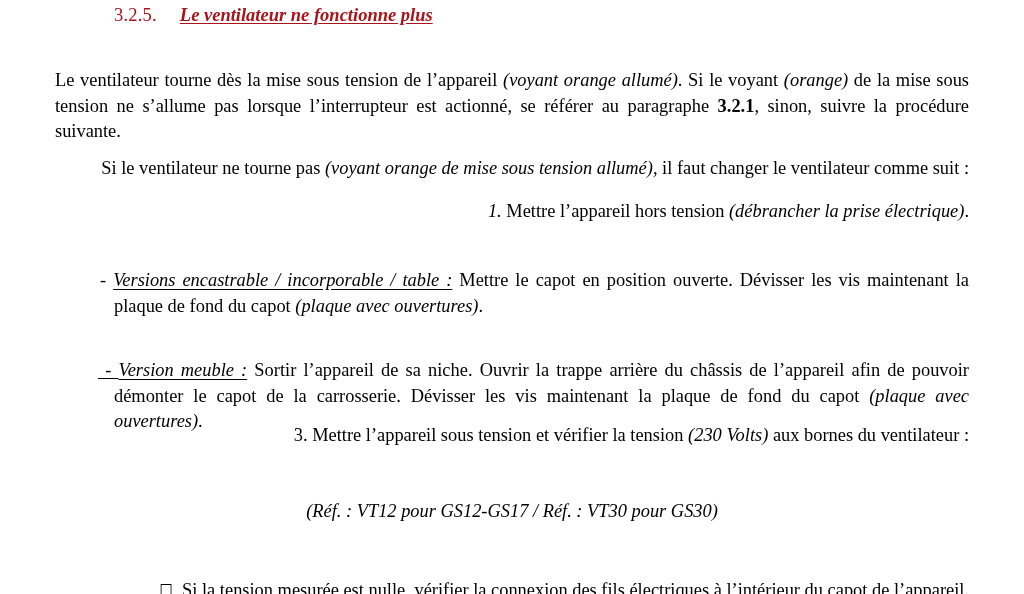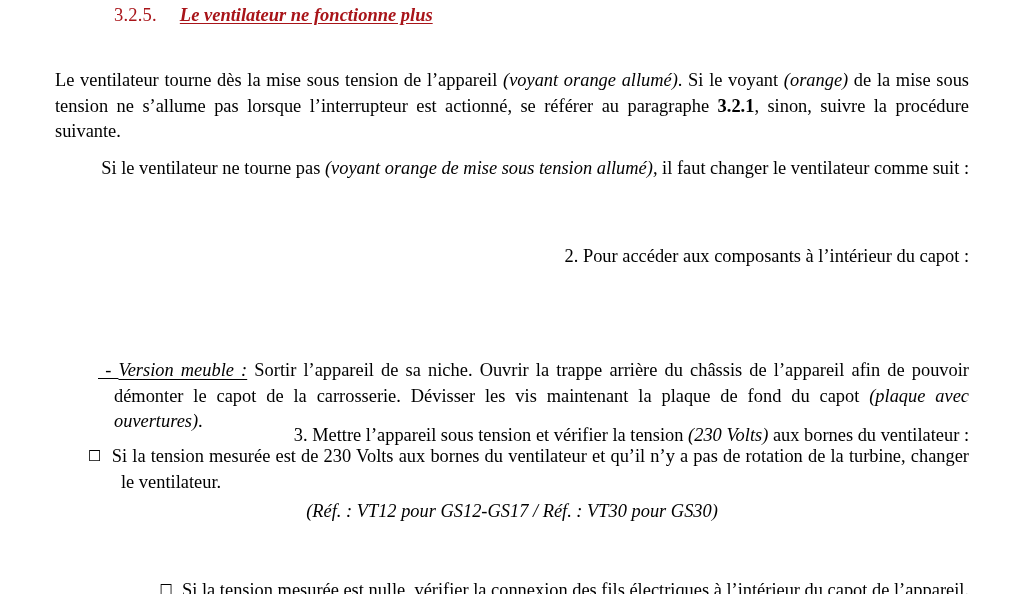--- a/index.html
+++ b/index.html
@@ -88,28 +88,28 @@
 <div class="page">
 
   <div class="heading" style="color: rgb(168, 20, 25);">
     <span class="num">3.2.5.</span><span class="ttl">Le ventilateur ne fonctionne plus</span>
   </div>
 
   <p class="block p1"><span>Le ventilateur tourne dès la mise sous tension de l’appareil </span><i>(voyant orange allumé)</i><span>. Si le voyant </span><i>(orange)</i><span> de la mise sous tension ne s’allume pas lorsque l’interrupteur est actionné, se référer au paragraphe </span><span class="b">3.2.1</span><span>, sinon, suivre la procédure suivante.</span></p>
 
   <p class="block p2 nojust"><span>Si le ventilateur ne tourne pas </span><i>(voyant orange de mise sous tension allumé),</i><span> il faut changer le ventilateur comme suit :</span></p>
 
+  <p class="block p3 nojust"><i>1.</i><span> Mettre l’appareil hors tension </span><i>(débrancher la prise électrique)</i><span>.</span></p>
 
-  <p class="block p4 nojust">2. Pour accéder aux composants à l’intérieur du capot :</p>
 
+  <p class="block p5"><span>- </span><span class="iu">Versions encastrable / incorporable / table :</span><span> Mettre le capot en position ouverte. Dévisser les vis maintenant la plaque de fond du capot </span><i>(plaque avec ouvertures)</i><span>.</span></p>
 
   <p class="block p6"><span class="u nowrapsp"> - </span><span class="iu">Version meuble :</span><span> Sortir l’appareil de sa niche. Ouvrir la trappe arrière du châssis de l’appareil afin de pouvoir démonter le capot de la carrosserie. Dévisser les vis maintenant la plaque de fond du capot </span><i>(plaque avec ouvertures)</i><span>.</span></p>
 
   <p class="block p7 nojust"><span>3. Mettre l’appareil sous tension et vérifier la tension </span><i>(230 Volts)</i><span> aux bornes du ventilateur :</span></p>
 
-  <p class="block p8"><span class="sq">☐</span>&nbsp;&nbsp;<span>Si la tension mesurée est de 230 Volts aux bornes du ventilateur et qu’il n’y a pas de rotation de la turbine, changer le ventilateur.</span></p>
 
   <p class="block p9"><i>(Réf. : VT12 pour GS12-GS17 / Réf. : VT30 pour GS30)</i></p>
 
 
   <p class="block p11 nojust"><span class="sq">☐</span>&nbsp;&nbsp;<span>Si la tension mesurée est nulle, vérifier la connexion des fils électriques à l’intérieur du capot de l’appareil.</span></p>
 
 </div>
 
 </body></html>

